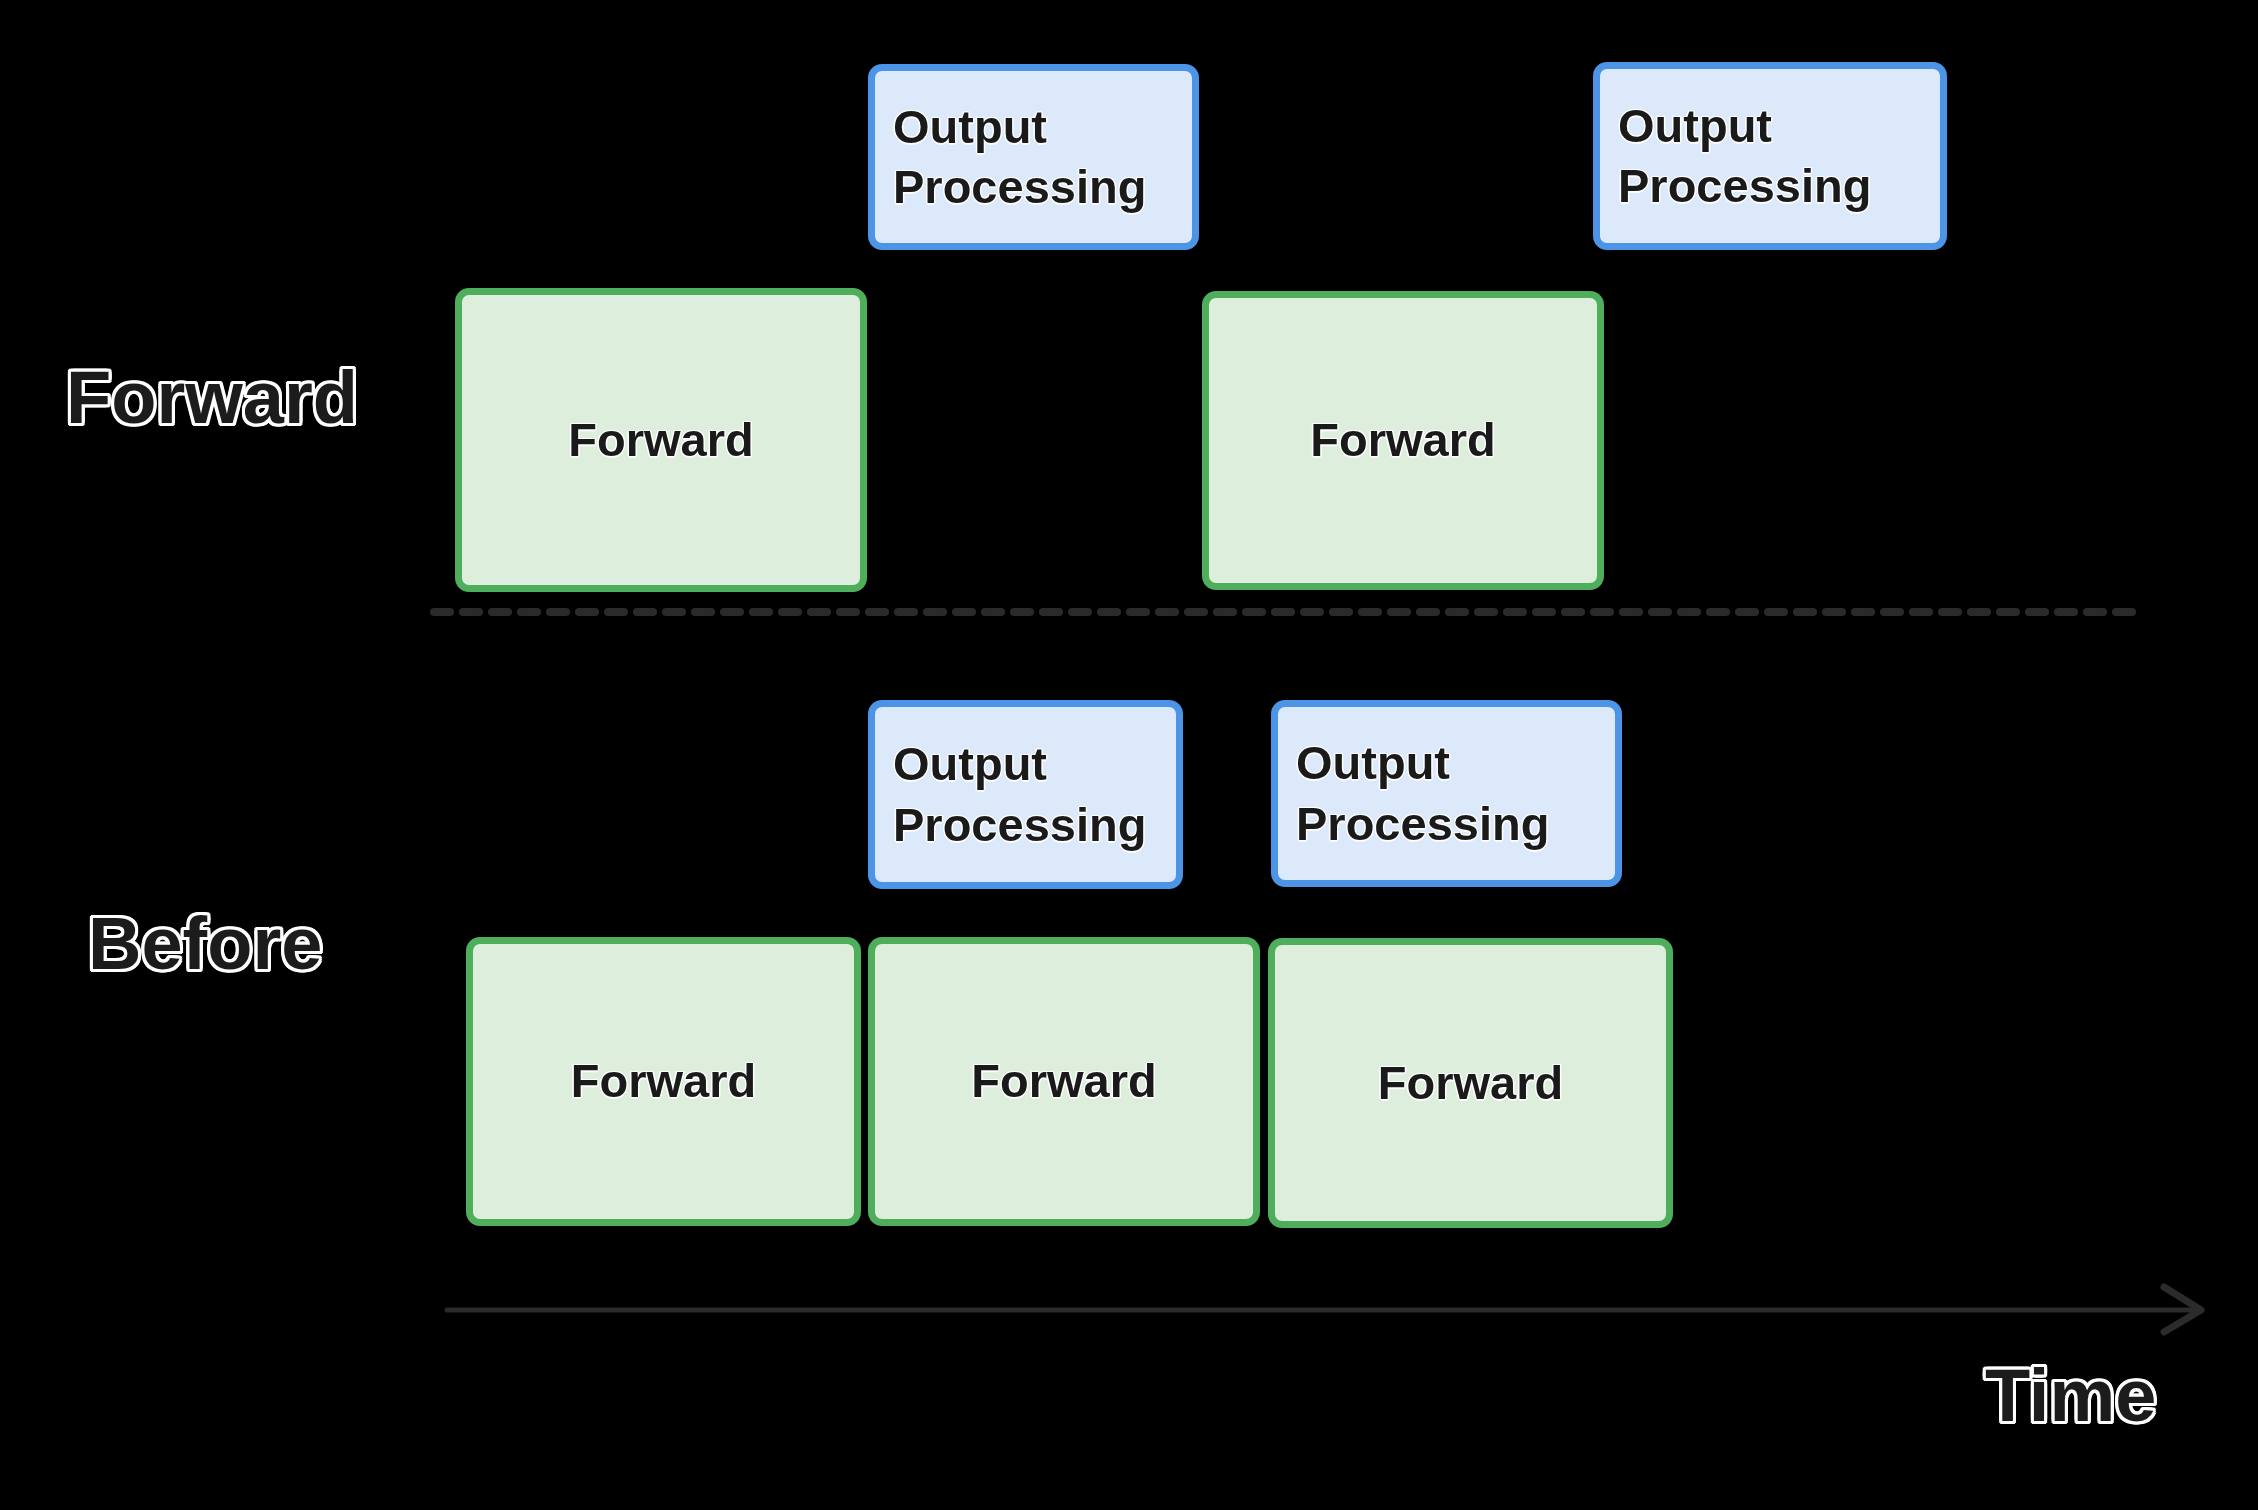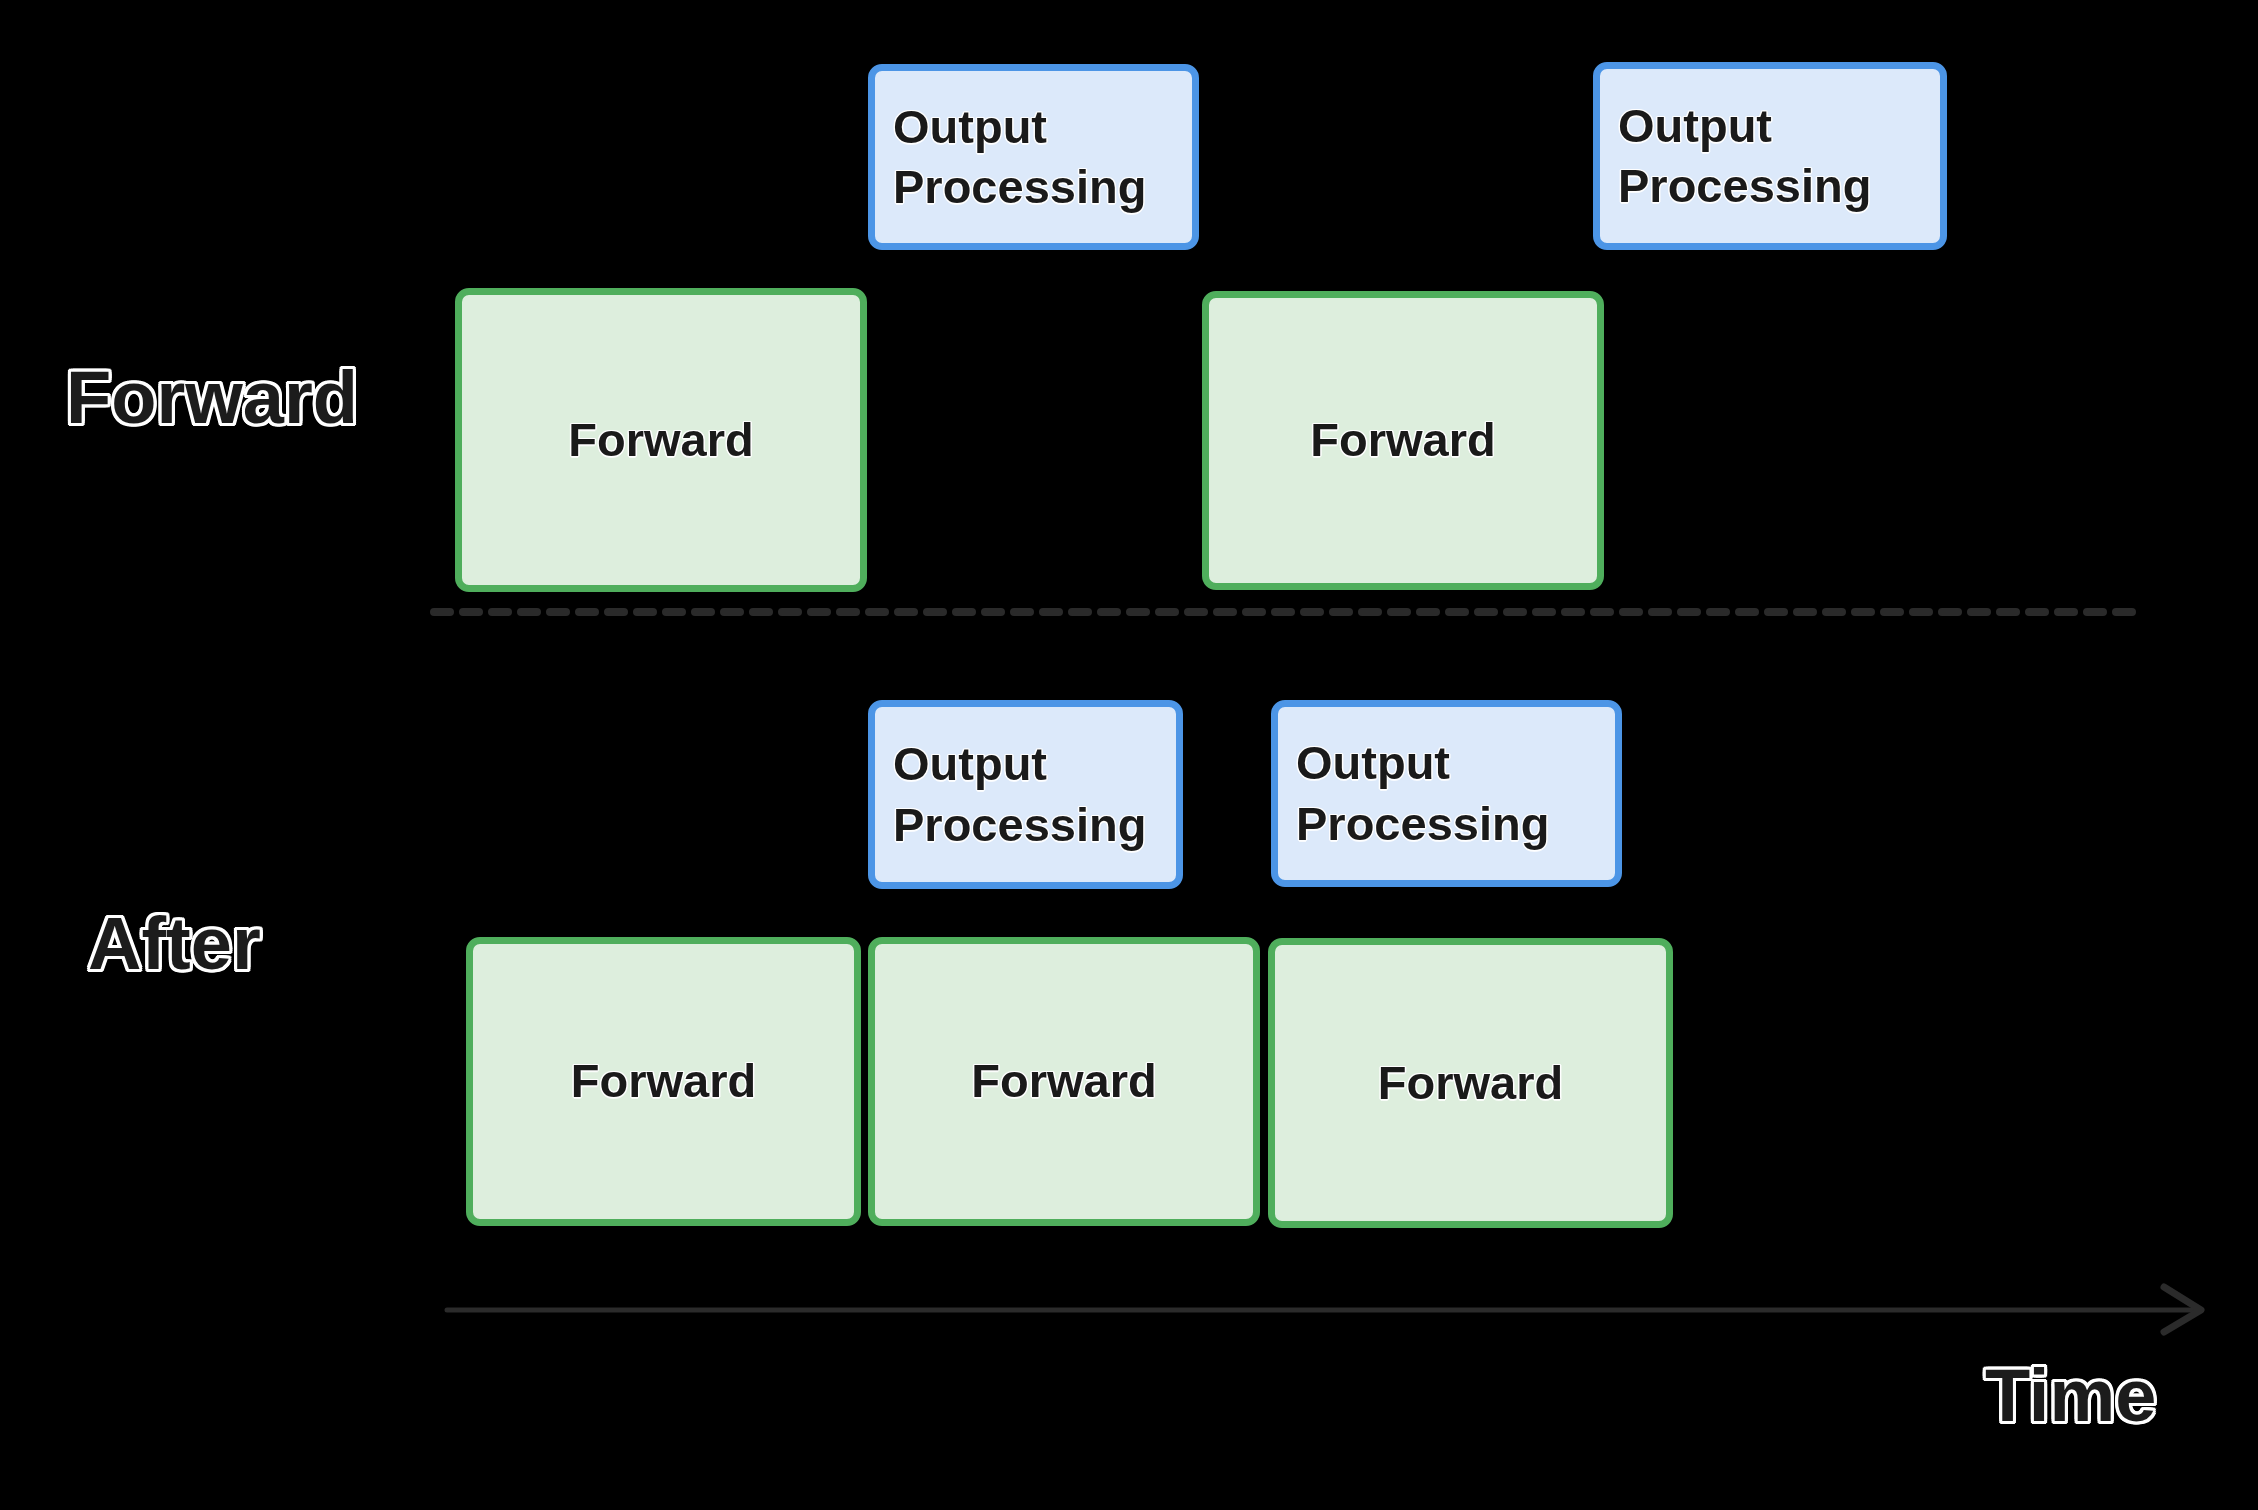--- a/index.html
+++ b/index.html
@@ -89,21 +89,21 @@
 
 <div id="stage">
 
   <svg class="overlay-svg" viewBox="0 0 2258 1510" aria-hidden="true">
     <line x1="434" y1="612" x2="2133" y2="612" stroke="#2a2a2a" stroke-width="8" stroke-linecap="round" stroke-dasharray="16 13"></line>
     <line x1="447" y1="1310" x2="2192" y2="1310" stroke="#2b2b2b" stroke-width="5" stroke-linecap="round"></line>
     <path d="M2164 1287 L2201 1310 L2164 1332" fill="none" stroke="#2b2b2b" stroke-width="7" stroke-linecap="round" stroke-linejoin="round"></path>
   </svg>
 
   <div class="section-label lbl-before">Forward</div>
-  <div class="section-label lbl-after">After</div>
+  <div class="section-label lbl-after">Before</div>
   <div class="section-label lbl-time">Time</div>
 
   <div class="box green b-f1">
     <span class="box-text">Forward</span>
   </div>
   <div class="box blue b-o1">
     <span class="box-text">Output Processing</span>
   </div>
   <div class="box green b-f2">
     <span class="box-text">Forward</span>

